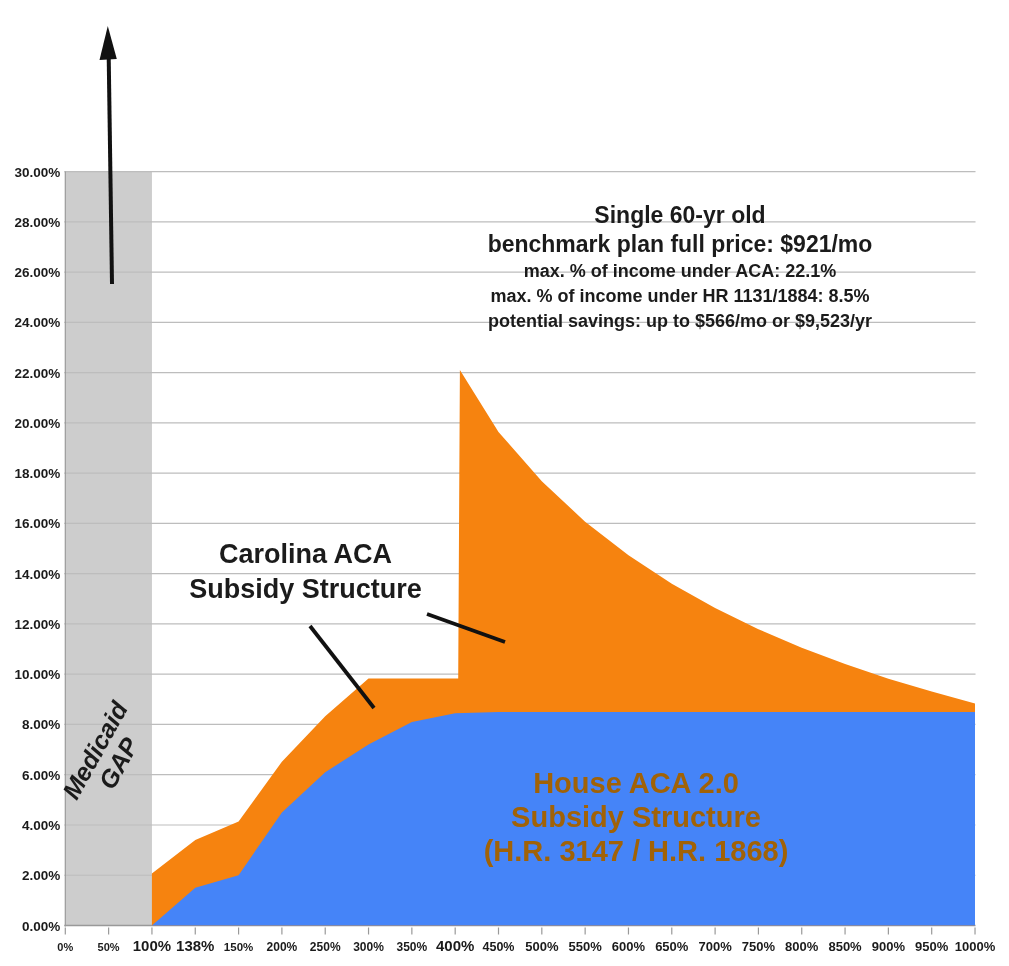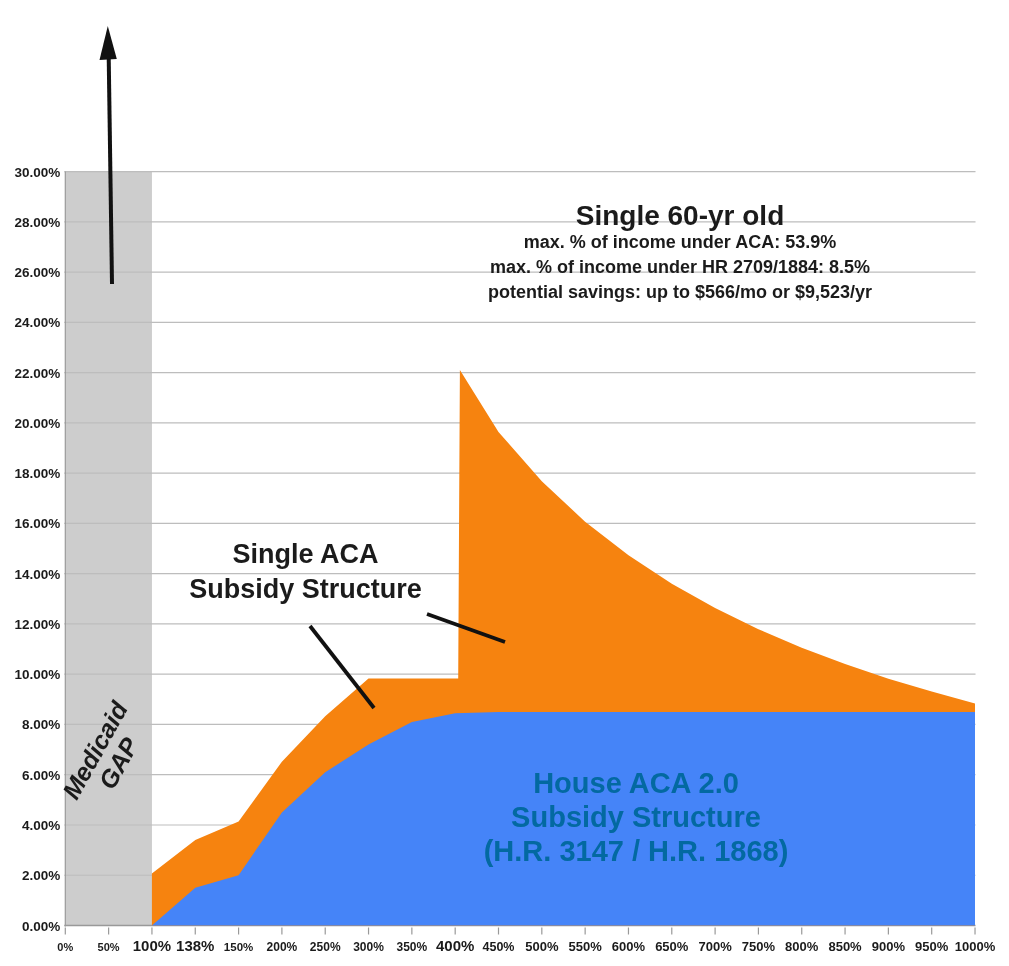--- a/index.html
+++ b/index.html
@@ -1,23 +1,23 @@
 <!DOCTYPE html>
 <html><head>
 <meta charset="utf-8">
 <style>
   html,body{margin:0;padding:0;background:#fff;}
   .stage{position:relative;width:1009px;height:966px;background:#ffffff;overflow:hidden;
          font-family:"Liberation Sans",sans-serif;}
   #plot-svg{position:absolute;left:0;top:0;}
   .overlay{position:absolute;font-weight:bold;color:#1b1b1b;text-align:center;white-space:nowrap;}
-  .annotation .big{font-size:28px;line-height:29px;}
+  .annotation .big{font-size:23px;line-height:29px;}
   .annotation .small{font-size:18px;line-height:25px;}
   .current-label{font-size:27px;line-height:35px;}
-  .house-label{font-size:29px;line-height:34px;color:#0369a1;}
+  .house-label{font-size:29px;line-height:34px;color:#a16207;}
   .medicaid-label{font-size:25px;line-height:27px;font-style:italic;transform:rotate(-61deg);}
   .annotation div,.current-label div,.house-label div,.medicaid-label div{white-space:nowrap;}
 </style>
 </head>
 <body>
 
 <div class="stage">
 
   <svg id="plot-svg" width="1009" height="966" viewBox="0 0 1009 966">
       <rect x="65.3" y="171.60000000000002" width="86.64" height="753.9" fill="#CDCDCD"></rect>
@@ -101,27 +101,28 @@
       <line x1="975.02" y1="927.5" x2="975.02" y2="934.5" stroke="#999999" stroke-width="1.2"></line>
       <text x="975.02" y="951" text-anchor="middle" fill="#1b1b1b" font-size="13" font-weight="bold">1000%</text>
       <line x1="112" y1="284" x2="108.7" y2="57" stroke="#111111" stroke-width="4"></line>
       <polygon points="107.8,26 99.5,60 116.8,59" fill="#111111"></polygon>
       <line x1="310" y1="626" x2="374" y2="708" stroke="#111111" stroke-width="3.8"></line>
       <line x1="427" y1="614" x2="505" y2="642" stroke="#111111" stroke-width="3.8"></line>
     </svg>
 
   <div class="overlay annotation" style="left:420px;top:201px;width:520px;">
     <div class="big">Single 60-yr old</div>
-    <div class="small">max. % of income under ACA: 53.9%</div>
-    <div class="small">max. % of income under HR 2709/1884: 8.5%</div>
+    <div class="big">benchmark plan full price: $921/mo</div>
+    <div class="small">max. % of income under ACA: 22.1%</div>
+    <div class="small">max. % of income under HR 1131/1884: 8.5%</div>
     <div class="small">potential savings: up to $566/mo or $9,523/yr</div>
   </div>
 
   <div class="overlay current-label" style="left:158px;top:537px;width:295px;">
-    <div>Single ACA</div>
+    <div>Carolina ACA</div>
     <div>Subsidy Structure</div>
   </div>
 
   <div class="overlay house-label" style="left:436px;top:766px;width:400px;">
     <div>House ACA 2.0</div>
     <div>Subsidy Structure</div>
     <div>(H.R. 3147 / H.R. 1868)</div>
   </div>
 
   <div class="overlay medicaid-label" style="left:22px;top:730px;width:170px;">

